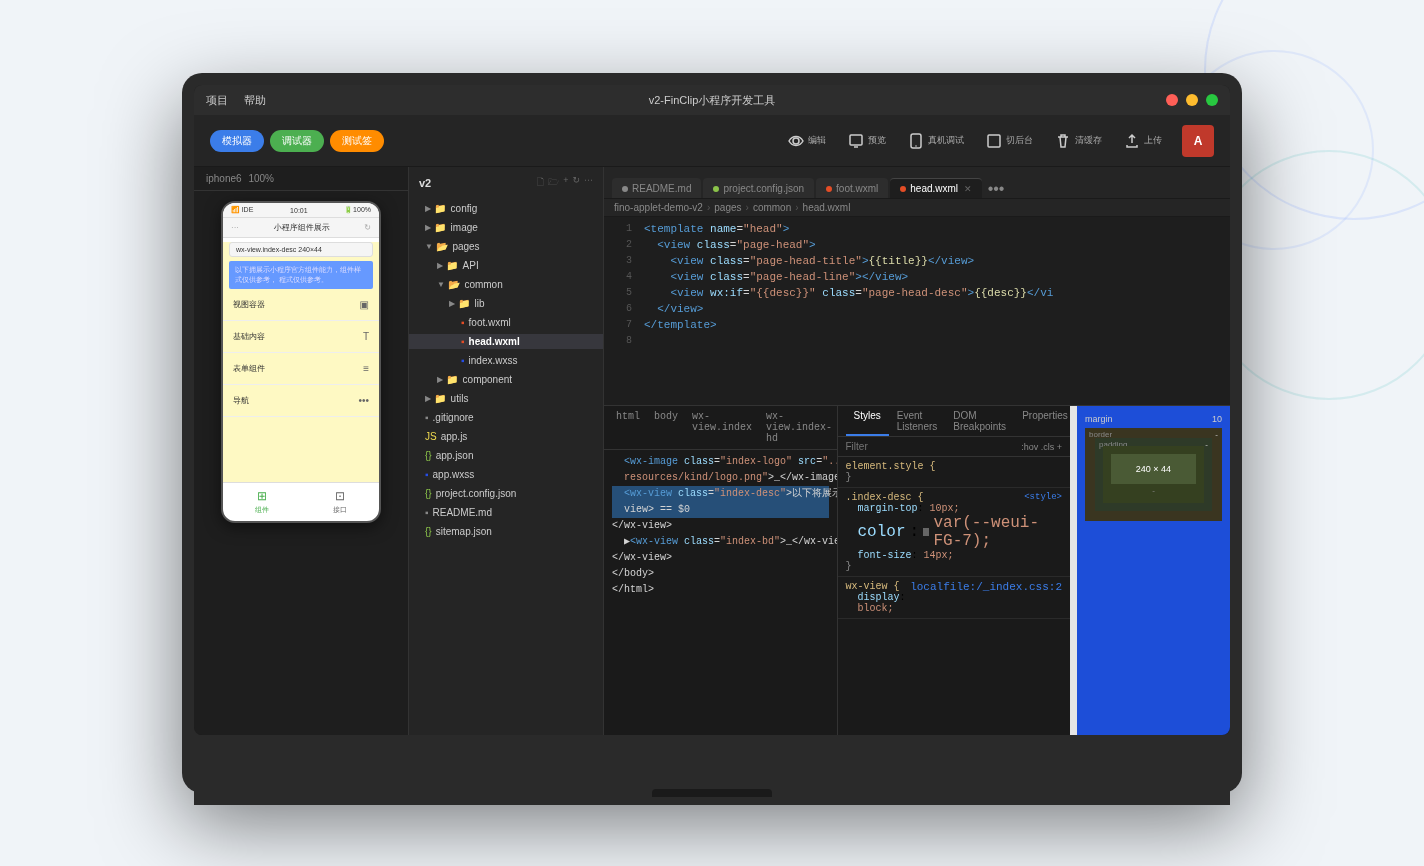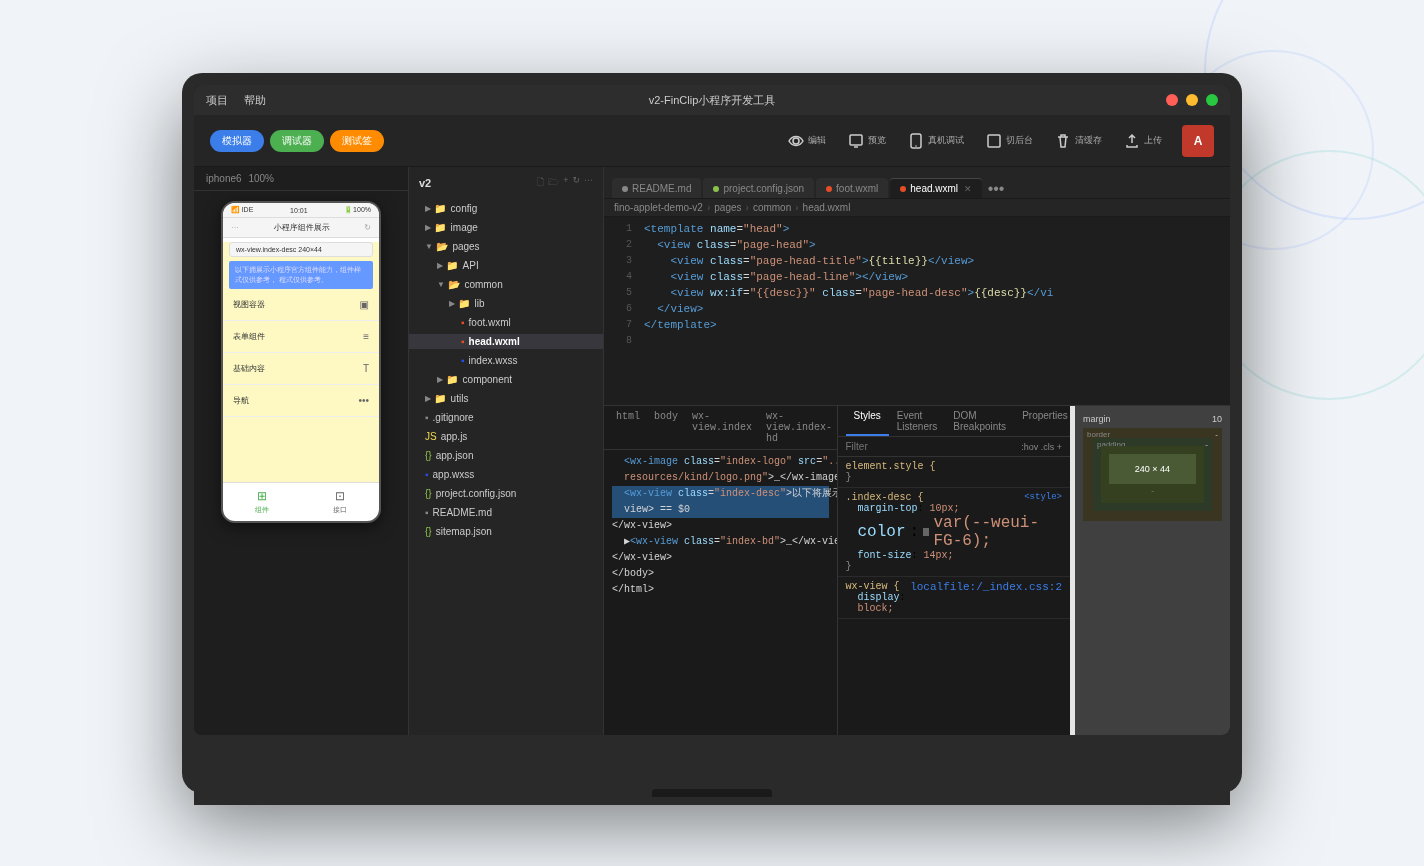--- a/index.html
+++ b/index.html
@@ -484,22 +484,22 @@
     .css-prop { color: #9cdcfe; }
     .css-val { color: #ce9178; }
     .css-source {
       float: right;
       color: #3b7de9;
       font-size: 9px;
     }
     
     .box-model {
       width: 160px;
-      background: #404040;
-      border-left: 5px solid #e5e5e5;
+      background: #1d4ed8;
+      border-left: 7px solid #e5e5e5;
       padding: 8px;
       flex-shrink: 0;
       font-size: 9px;
       color: #ccc;
     }
     .box-outer {
       background: #3a3520;
       padding: 10px;
       text-align: center;
       position: relative;
@@ -657,26 +657,26 @@
               <div class="iphone-highlight">
                 <div style="font-size:7px;color:#ddf;">以下拥展示小程序官方组件能力，组件样式仅供参考，
 程式仅供参考。</div>
               </div>
 
               <div class="iphone-nav-item">
                 <span class="iphone-nav-label">视图容器</span>
                 <span class="iphone-nav-icon">▣</span>
               </div>
               <div class="iphone-nav-item">
+                <span class="iphone-nav-label">基础内容</span>
+                <span class="iphone-nav-icon">T</span>
+              </div>
+              <div class="iphone-nav-item">
                 <span class="iphone-nav-label">表单组件</span>
                 <span class="iphone-nav-icon">≡</span>
-              </div>
-              <div class="iphone-nav-item">
-                <span class="iphone-nav-label">基础内容</span>
-                <span class="iphone-nav-icon">T</span>
               </div>
               <div class="iphone-nav-item">
                 <span class="iphone-nav-label">导航</span>
                 <span class="iphone-nav-icon">•••</span>
               </div>
             </div>
 
             <div class="iphone-bottom-tabs">
               <div class="iphone-tab active">
                 <div class="iphone-tab-icon">⊞</div>
@@ -954,21 +954,21 @@
                   <div class="css-selector">element.style {</div>
                   <div style="color:#888;font-size:10px;">}</div>
                 </div>
                 <div class="css-rule">
                   <span class="css-source">&lt;style&gt;</span>
                   <div class="css-selector">.index-desc {</div>
                   <div style="padding-left:12px;font-size:10px;">
                     <span class="css-prop">margin-top</span>: <span class="css-val">10px;</span>
                   </div>
                   <div style="padding-left:12px;font-size:16px;display:flex;align-items:center;gap:4px;">
-                    <span class="css-prop">color</span>: <span style="display:inline-block;width:8px;height:8px;background:#666;vertical-align:middle;"></span><span class="css-val">var(--weui-FG-6);</span>
+                    <span class="css-prop">color</span>: <span style="display:inline-block;width:8px;height:8px;background:#666;vertical-align:middle;"></span><span class="css-val">var(--weui-FG-7);</span>
                   </div>
                   <div style="padding-left:12px;font-size:10px;">
                     <span class="css-prop">font-size</span>: <span class="css-val">14px;</span>
                   </div>
                   <div style="color:#888;font-size:10px;">}</div>
                 </div>
                 <div class="css-rule">
                   <span class="css-source" style="float:right;color:#3b7de9;font-size:11px;">localfile:/_index.css:2</span>
                   <div class="css-selector">wx-view {</div>
                   <div style="padding-left:12px;font-size:10px;">

